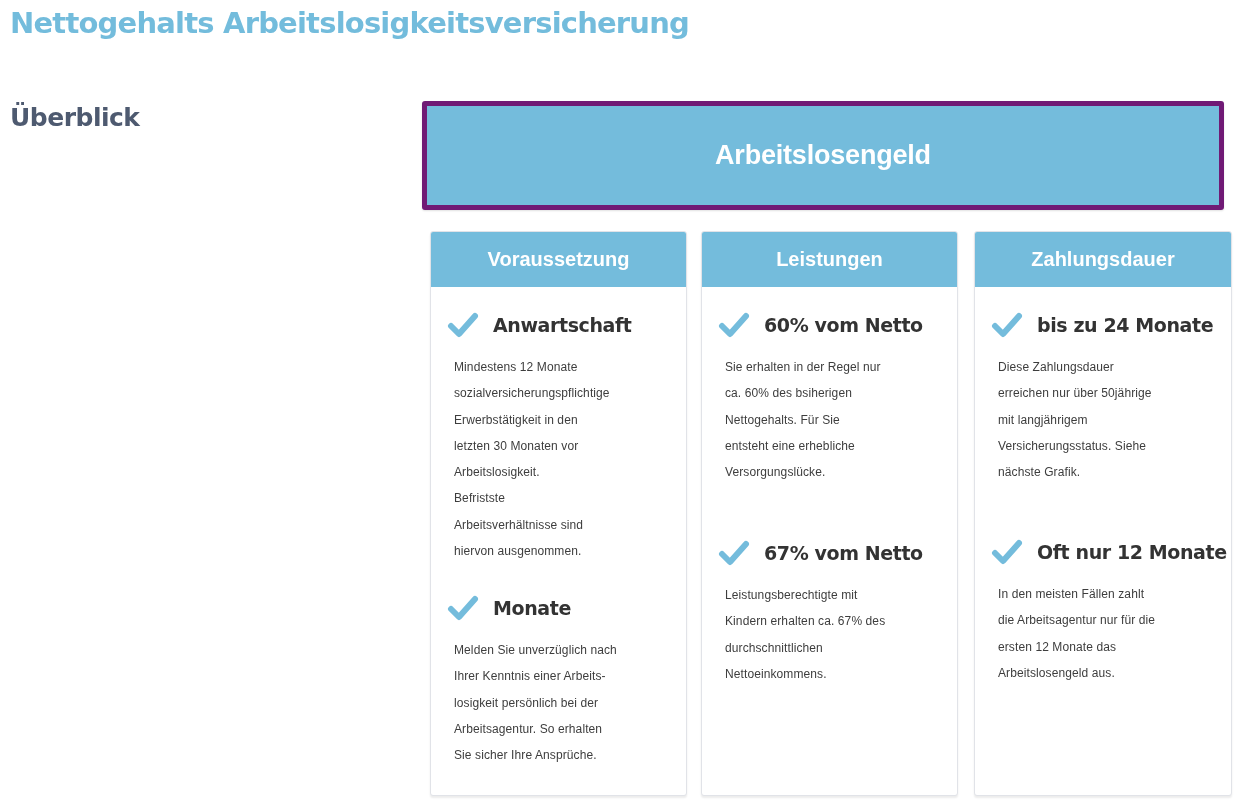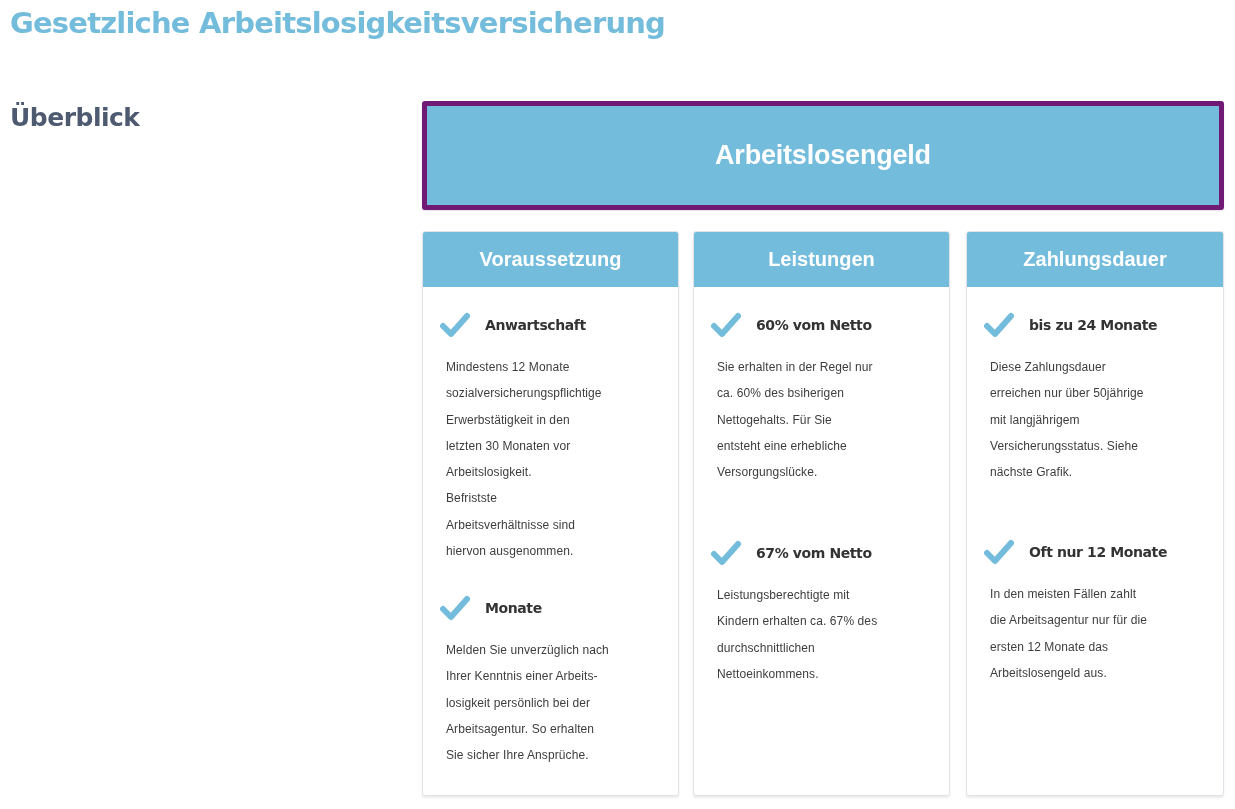--- a/index.html
+++ b/index.html
@@ -30,51 +30,52 @@
       color: #ffffff; font-family: "Liberation Sans", sans-serif;
       font-weight: bold; font-size: 27px; letter-spacing: -0.2px;
     }
 
     .card {
       position: absolute; top: 231px; height: 565px; width: 257px;
       background: #ffffff;
       border: 1px solid #e1e3e8; border-radius: 3px;
       box-shadow: 0 2px 2px rgba(0,0,0,0.08);
       overflow: hidden;
+      margin-left: 8px;
     }
     .card-0 { left: 422px; }
     .card-1 { left: 693px; }
     .card-2 { left: 966px; width: 258px; }
 
     .card-header {
       height: 55px; background: #74bcdc;
       display: flex; align-items: center; justify-content: center;
       color: #ffffff; font-weight: bold; font-size: 20px;
       font-family: "Liberation Sans", sans-serif;
     }
 
     .item { position: absolute; left: 0; width: 100%; }
     .item-head { display: flex; align-items: center; height: 30px; }
     .check-icon { width: 32px; height: 28px; margin-left: 16px; margin-right: 14px; flex: none; }
     .item-title {
       font-family: "DejaVu Sans", sans-serif;
-      font-weight: bold; font-size: 14px; color: #333333; letter-spacing: -0.4px;
+      font-weight: bold; font-size: 19px; color: #333333; letter-spacing: -0.4px;
       white-space: nowrap;
     }
     .item-text {
       margin-top: 14px; padding-left: 23px; padding-right: 10px;
       font-family: "Liberation Sans", sans-serif;
       font-size: 12px; line-height: 26.3px; color: #3d3d3d;
       white-space: pre-line; letter-spacing: 0.1px;
     }
   </style>
 </head>
 <body>
 
-<h1 class="page-title">Gesetzliche Arbeitslosigkeitsversicherung</h1>
+<h1 class="page-title">Nettogehalts Arbeitslosigkeitsversicherung</h1>
 <h2 class="section-title">Überblick</h2>
 
 <div class="hero">
   <span class="hero-label">Arbeitslosengeld</span>
 </div>
 
 <div class="card card-0">
   <div class="card-header">Voraussetzung</div>
   <div class="item" style="top:78px">
     <div class="item-head">

